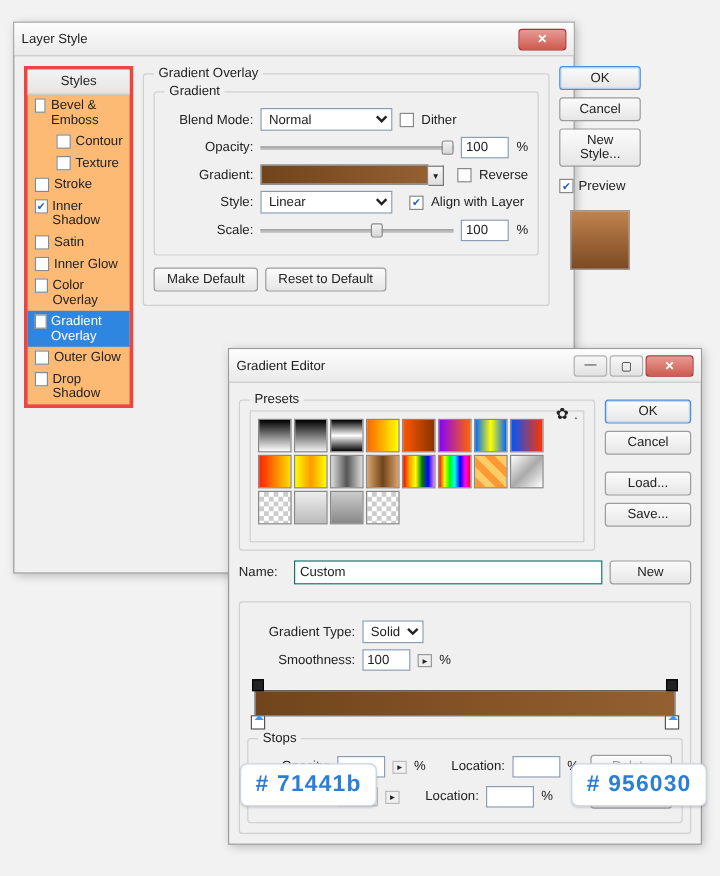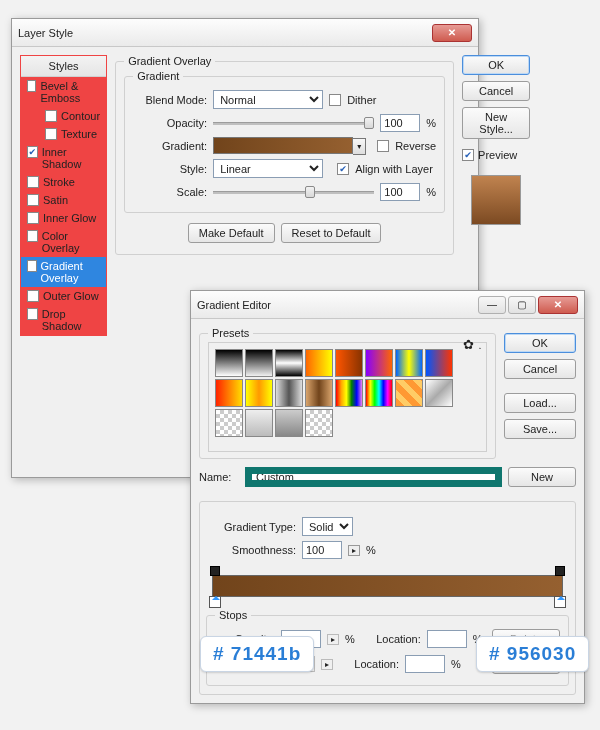--- a/index.html
+++ b/index.html
@@ -5,37 +5,37 @@
 *{box-sizing:border-box;margin:0;padding:0;font-family:"Segoe UI",Tahoma,sans-serif;font-size:11px;color:#222}
 body{width:600px;height:730px;background:#f2f2f2;position:relative;overflow:hidden}
 .dialog{position:absolute;background:#f0f0f0;border:1px solid #9a9a9a;box-shadow:2px 2px 8px rgba(0,0,0,0.25)}
 .titlebar{height:28px;display:flex;align-items:center;padding:0 6px;background:linear-gradient(#fdfdfd,#eaeaea);border-bottom:1px solid #c8c8c8;position:relative}
 .titlebar .title{flex:1}
 .win-btn{width:28px;height:18px;border:1px solid #b0b0b0;border-radius:3px;background:linear-gradient(#f7f7f7,#e2e2e2);margin-left:2px;display:flex;align-items:center;justify-content:center;font-size:10px}
 .win-btn.close{width:40px;background:linear-gradient(#e79b95,#cf5b4f);border-color:#a33;color:#fff;font-weight:bold}
 .body{padding:8px;display:flex;gap:8px}
 .group{border:1px solid #d0d0d0;border-radius:3px;padding:8px 8px 6px;position:relative;margin-top:6px}
 .group>legend,.group-title{position:absolute;top:-7px;left:8px;background:#f0f0f0;padding:0 4px;font-size:11px}
-.styles-list{width:150px;border:1px solid #ef4444;background:#ef4444}
+.styles-list{width:150px;border:3px solid #ef4444;background:#fdba74}
 .styles-header{background:linear-gradient(#f3f3f3,#e5e5e5);padding:4px 6px;text-align:center;border-bottom:1px solid #d0d0d0}
 .blend-row{padding:3px 6px;border-bottom:1px solid #eee;background:#fcfcfc}
 .style-row{display:flex;gap:4px;padding:3px 6px}
 .style-row.indent{padding-left:24px}
 .style-row.selected{background:#2f86e0;color:#fff}
 .style-row.selected *{color:#fff}
 .chk{width:12px;height:12px;border:1px solid #888;background:#fff;display:inline-flex;align-items:center;justify-content:center;font-size:9px;color:#2760b7}
 .chk.on::after{content:"✔"}
 .btn{border:1px solid #9c9c9c;border-radius:3px;background:linear-gradient(#fbfbfb,#e6e6e6);padding:3px 10px;min-width:68px;text-align:center;display:inline-block}
 .btn.primary{border:1px solid #4b8edc;box-shadow:0 0 0 1px #bcd8f5 inset}
 .rcol{width:72px;display:flex;flex-direction:column;gap:6px;align-items:stretch}
 .swatch-gr{width:50px;height:50px;border:1px solid #999;margin-top:8px;align-self:center;background:linear-gradient(180deg,#c0834f,#7c4a22)}
 .row{display:flex;align-items:center;gap:6px;margin:5px 0}
 .row label{width:74px;text-align:right}
 input[type=text].num{width:40px;height:18px;border:1px solid #8a9db3;padding:1px 3px;text-align:left;background:#fff}
-input[type=text].txt{height:20px;border:7px solid #0f766e;padding:2px 4px;background:#fff;flex:1}
+input[type=text].txt{height:20px;border:1px solid #0f766e;padding:2px 4px;background:#fff;flex:1}
 select{height:19px;border:1px solid #8a9db3;background:#fff;padding:0 2px}
 .slider{flex:1;height:16px;position:relative}
 .slider::before{content:"";position:absolute;left:0;right:0;top:7px;height:2px;background:#bfbfbf;border-top:1px solid #9c9c9c}
 .slider .thumb{position:absolute;top:2px;width:10px;height:12px;background:linear-gradient(#f2f2f2,#d8d8d8);border:1px solid #8a8a8a;border-radius:2px}
 .grad-bar{width:140px;height:17px;border:1px solid #777;background:linear-gradient(90deg,#71441b,#956030);position:relative}
 .grad-bar .dd{position:absolute;right:-14px;top:0;width:13px;height:17px;border:1px solid #777;border-left:none;background:linear-gradient(#f7f7f7,#dedede);display:flex;align-items:center;justify-content:center;font-size:8px}
 .angle-dial{width:32px;height:32px;border:1px solid #9a9a9a;border-radius:50%;background:#fafafa;position:relative}
 .angle-dial::after{content:"";position:absolute;left:16px;top:15px;width:12px;height:1.5px;background:#555}
 
 .ge{left:190px;top:290px;width:395px}
@@ -70,26 +70,26 @@
           </div>
           <div class="style-row indent">
             <span class="chk"></span>
             <span>Contour</span>
           </div>
           <div class="style-row indent">
             <span class="chk"></span>
             <span>Texture</span>
           </div>
           <div class="style-row">
+            <span class="chk"></span>
+            <span>Stroke</span>
+          </div>
+          <div class="style-row">
             <span class="chk on"></span>
             <span>Inner Shadow</span>
-          </div>
-          <div class="style-row">
-            <span class="chk"></span>
-            <span>Stroke</span>
           </div>
           <div class="style-row">
             <span class="chk"></span>
             <span>Satin</span>
           </div>
           <div class="style-row">
             <span class="chk"></span>
             <span>Inner Glow</span>
           </div>
           <div class="style-row">
@@ -148,21 +148,21 @@
           </div>
           <div class="row">
             <label>Scale:</label>
             <div class="slider">
                 <span class="thumb" style="left:calc(60% - 5px)"></span>
               </div>
             <input class="num" type="text" value="100" style="">
             <span>%</span>
           </div>
         </div>
-        <div class="row" style="justify-content:center;margin-top:10px">
+        <div class="row" style="margin-top:10px">
           <span class="btn">Make Default</span>
           <span class="btn">Reset to Default</span>
         </div>
       </div>
     </div>
 
     <div class="rcol">
       <span class="btn primary">OK</span>
       <span class="btn">Cancel</span>
       <span class="btn">New Style...</span>

